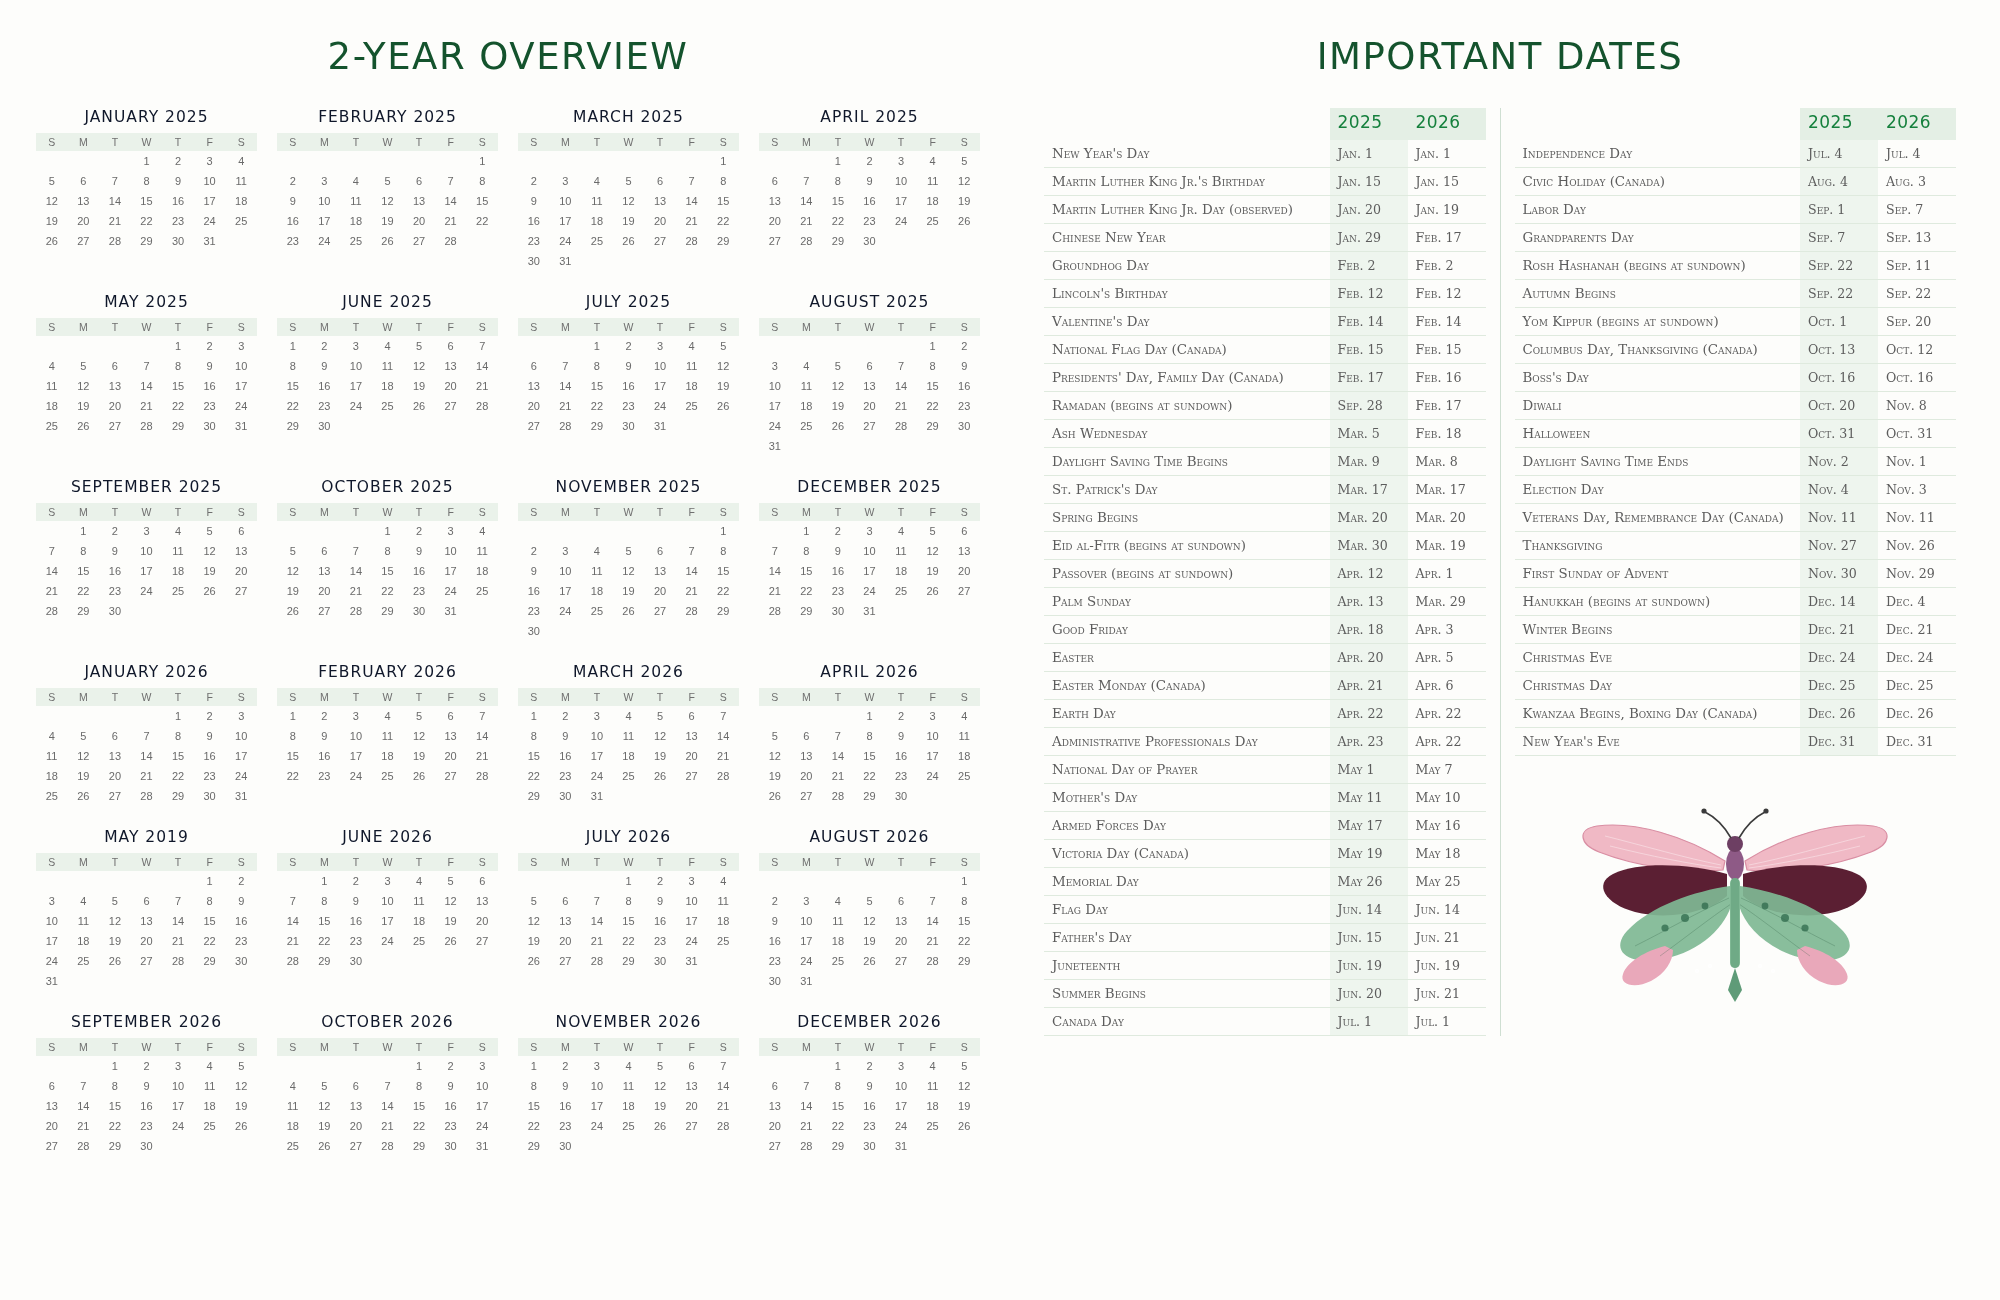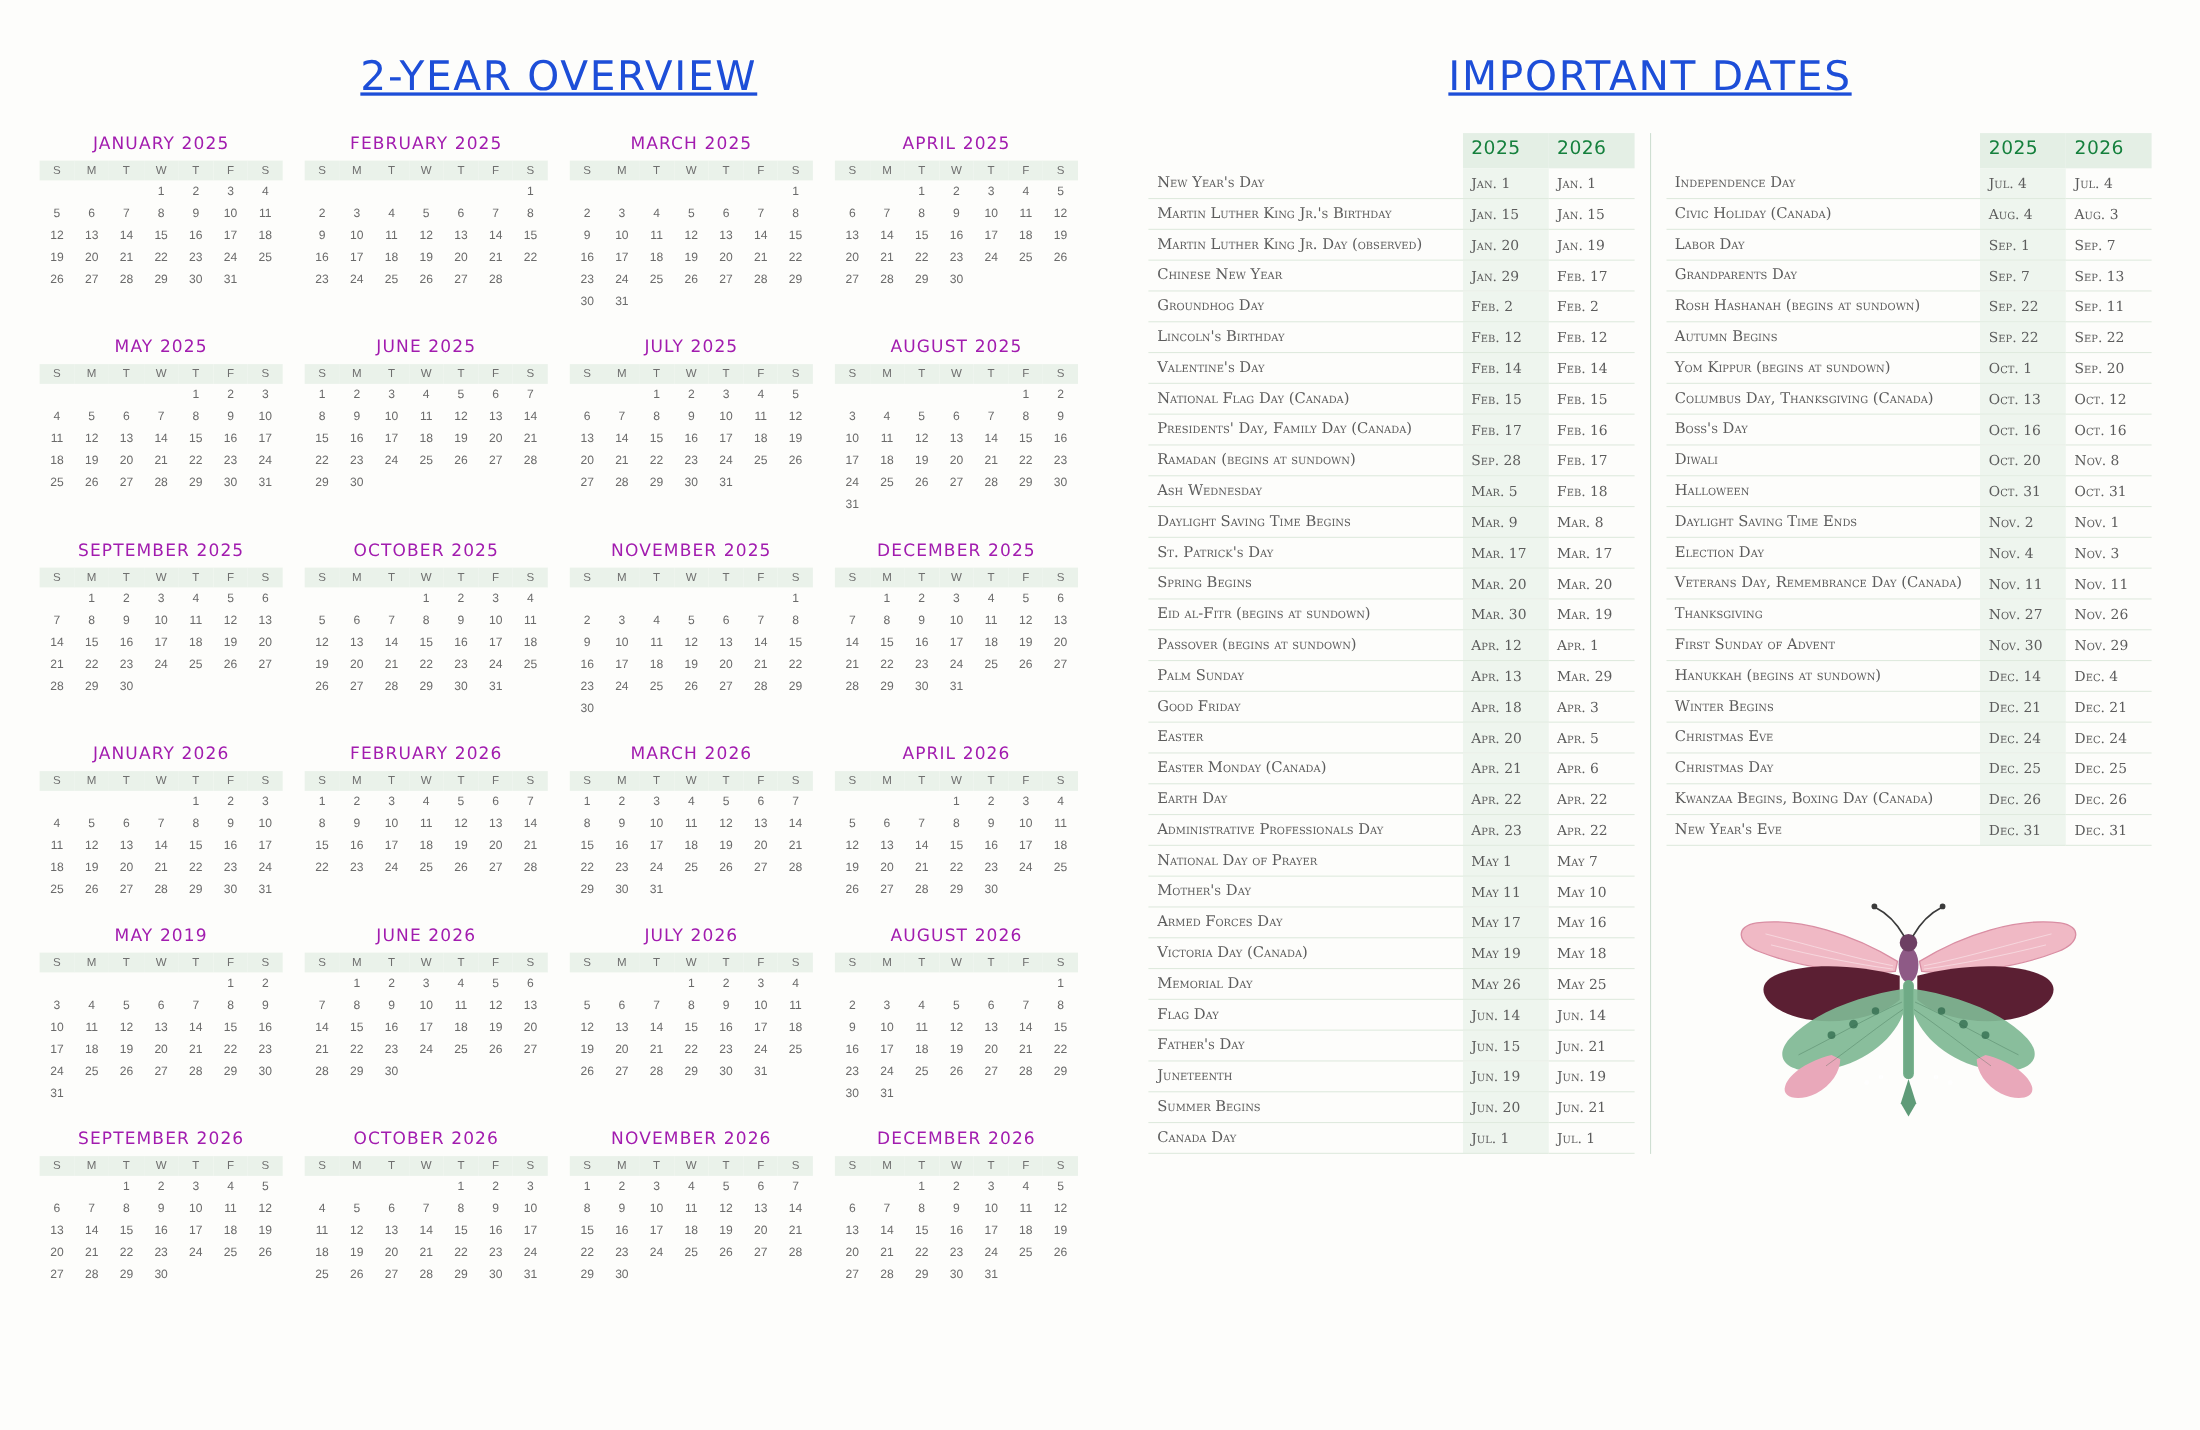--- a/index.html
+++ b/index.html
@@ -29,38 +29,37 @@
   .right-panel {
     flex: 1;
     box-sizing: border-box;
     padding: 30px 30px 0 20px;
   }
   h1.section-title {
     text-align: center;
     font-size: 37px;
     font-weight: normal;
     letter-spacing: 1.5px;
-    color: #1d4ed8;
-    margin: 18px 0 30px 0;
+    color: #14532d;
+    margin: 5px 0 30px 0;
     font-family: "DejaVu Sans", sans-serif;
-    text-decoration: underline;
   }
   
   .cal-grid {
     display: grid;
     grid-template-columns: repeat(4, 1fr);
     row-gap: 22px;
     column-gap: 8px;
   }
   .month {
     padding: 0 6px;
   }
   .month-name {
     text-align: center;
-    color: #a21caf;
+    color: #0f172a;
     font-size: 15.5px;
     letter-spacing: 1px;
     margin-bottom: 7px;
     font-family: "DejaVu Sans", sans-serif;
   }
   table.mini {
     border-collapse: collapse;
     width: 100%;
     table-layout: fixed;
   }

